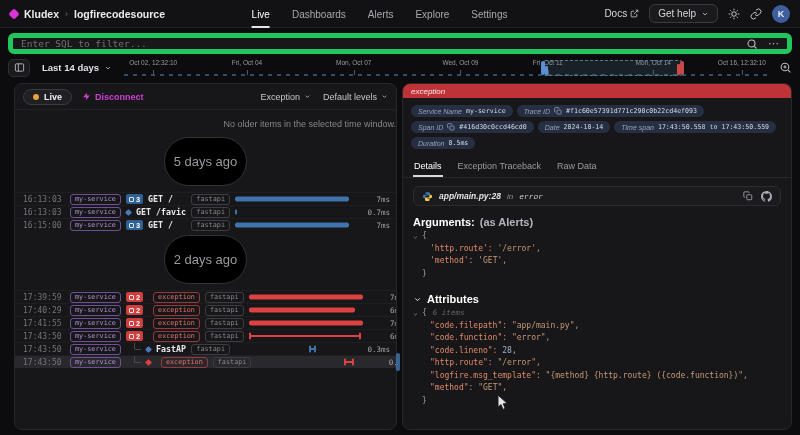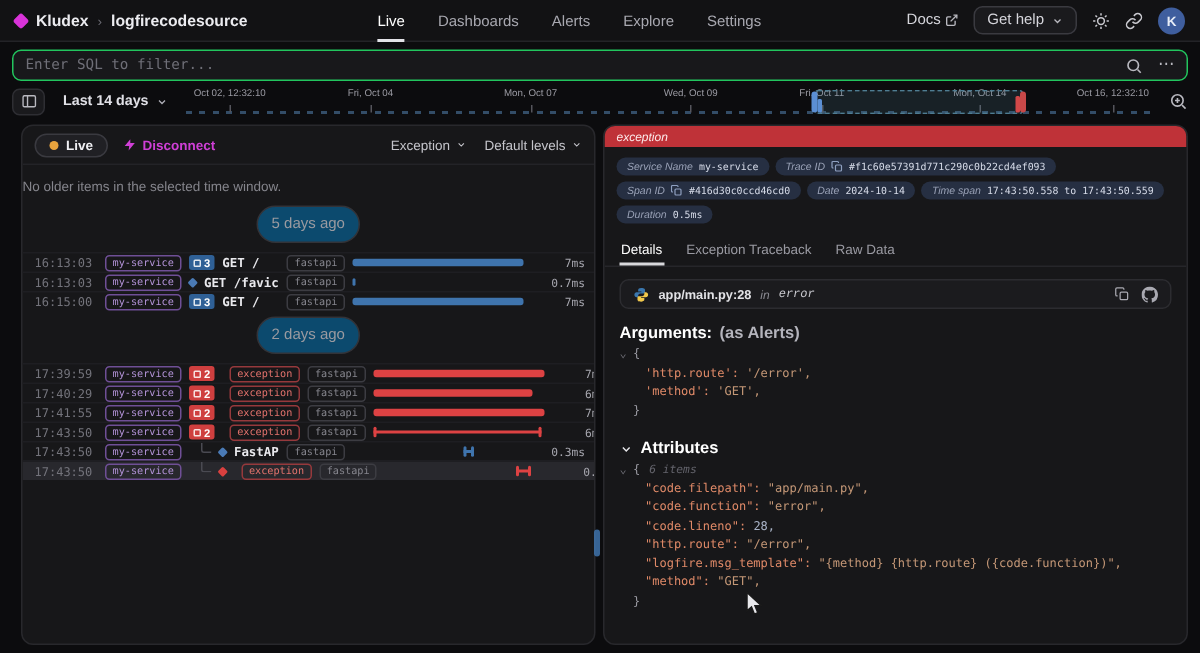--- a/index.html
+++ b/index.html
@@ -23,21 +23,21 @@
   .nav-right { margin-left:auto; display:flex; align-items:center; gap:10px; }
   .docs { display:flex; align-items:center; gap:3px; font-size:10px; color:#d6d6dc; }
   .gethelp { display:flex; align-items:center; gap:5px; font-size:10px; color:#d6d6dc;
     border:1px solid #3a3a40; border-radius:6px; padding:3px 8px; background:#1a1a1d; }
   .icon-btn { color:#b9b9c0; display:flex; align-items:center; }
   .avatar { width:18px; height:18px; border-radius:50%; background:#3f5e9e; color:#e9eef8;
     font-size:9px; font-weight:700; display:flex; align-items:center; justify-content:center; }
 
   
   .filterwrap { padding:5px 8px 3px 8px; }
-  .filterbar { height:21px; background:#18181b; border:1px solid #22c55e; border-radius:6px;
+  .filterbar { height:21px; background:#18181b; border:5px solid #22c55e; border-radius:6px;
     display:flex; align-items:center; padding:0 8px; gap:10px; }
   .filter-input { flex:1; background:transparent; border:none; outline:none; color:#d8d8de;
     font-family:"DejaVu Sans Mono", monospace; font-size:9.5px; }
   .filter-input::placeholder { color:#6f6f78; }
 
   
   .timebar { display:flex; align-items:center; gap:6px; padding:1px 8px 4px 8px; height:24px;text-align:right; }
   .sq-btn { width:22px; height:18px; border:1px solid #2e2e33; border-radius:5px; background:#1a1a1d;
     display:flex; align-items:center; justify-content:center; color:#b9b9c0; }
   .range-pill { display:flex; align-items:center; gap:5px; font-size:9.5px; font-weight:600;
@@ -63,24 +63,24 @@
 
   
   .live-head { height:26px; display:flex; align-items:center; gap:10px; padding:0 8px;
     border-bottom:1px solid #232327; }
   .live-pill { display:flex; align-items:center; gap:5px; border:1px solid #3a3a40; background:#202024;
     border-radius:999px; padding:2px 9px; font-size:9px; font-weight:700; color:#f0f0f4; }
   .live-dot { width:6px; height:6px; border-radius:50%; background:#e8a33d; }
   .disconnect { display:flex; align-items:center; gap:4px; color:#cf3fd6; font-size:9px; font-weight:600; }
   .head-right { margin-left:auto; display:flex; align-items:center; gap:12px; font-size:9px; color:#c5c5cb; }
   .dd { display:flex; align-items:center; gap:4px; }
-  .notice { text-align:left; padding:9px 0 4px 0; font-size:9px; color:#85858c; }
+  .notice { text-align:right; padding:9px 0 4px 0; font-size:9px; color:#85858c; }
   .ago-pill-row { display:flex; justify-content:center; padding:4px 0 6px 0; }
-  .ago-pill { background:#0c4a6e; border:1px solid #333338; border-radius:999px; color:#9a9aa0;
-    font-size:10px; padding:6px 9px; }
+  .ago-pill { background:#000000; border:1px solid #333338; border-radius:999px; color:#9a9aa0;
+    font-size:13px; padding:16px 9px; }
   .lrow { display:flex; align-items:center; height:13px; padding:0 6px 0 8px; gap:5px;
     border-top:1px solid #1e1e22; cursor:pointer; }
   .lrow.selected { background:#28282d; }
   .lrow .time { width:42px; flex:none; font-size:8px; color:#73737b; }
   .svc-pill { flex:none; border:1px solid #6f4f96; color:#b393d8; border-radius:3px;
     font-size:6.8px; padding:0 4px; line-height:9px; font-family:"DejaVu Sans Mono", monospace; }
   .count-badge { flex:none; display:flex; align-items:center; gap:2px; height:10px; border-radius:2px;
     padding:0 3px; color:#fff; font-size:7.5px; font-weight:700; }
   .count-badge .bx { width:5px; height:5px; border:1px solid rgba(255,255,255,.85); border-radius:1px; }
   .count-badge.blue { background:#2f6096; }
@@ -118,21 +118,21 @@
   .mbadge { display:flex; align-items:center; gap:4px; background:#262f42; border-radius:8px;
     padding:2px 7px; }
   .mbadge .lab { font-size:7px; font-style:italic; color:#98a0b5; white-space:nowrap; }
   .mbadge .val { font-size:6.6px; color:#d6dbe8; font-family:"DejaVu Sans Mono", monospace; white-space:nowrap; }
   .dtabs { display:flex; gap:14px; padding:0 10px; border-bottom:1px solid #26262a; margin-top:2px; }
   .dtab { font-size:9px; color:#9a9aa2; padding:5px 1px 4px 1px; border-bottom:2px solid transparent; cursor:pointer; }
   .dtab.active { color:#ffffff; border-bottom-color:#d8d8dc; }
   .det-body { flex:1; overflow:hidden; padding-bottom:8px; }
   .loc-box { margin:8px 10px 2px 10px; height:20px; border:1px solid #2c2c30; background:#1b1b1e;
     border-radius:6px; display:flex; align-items:center; gap:6px; padding:0 8px; }
-  .loc-file { font-size:8.5px; font-weight:700; color:#e2e2e6; }
+  .loc-file { font-size:8.5px; font-weight:700; color:#e2e2e6;font-style:italic; }
   .loc-in { font-size:8px; font-style:italic; color:#8a8a92; }
   .loc-fn { font-size:8px; font-style:italic; color:#c9c9cf; font-family:Liberation Mono, monospace; }
   .loc-icons { margin-left:auto; display:flex; gap:8px; color:#a9a9b1; }
   .sec-head { margin:10px 10px 2px 10px; font-size:11px; font-weight:700; color:#ffffff;
     display:flex; align-items:center; gap:5px; }
   .sec-head .mode { color:#b4b4bc; }
   .codeblock { margin:1px 10px 0 10px; font-family:"DejaVu Sans Mono", monospace; font-size:8px;
     line-height:12.5px; color:#9b9ba3; }
   .cline { white-space:pre; display:flex; }
   .chev { color:#6e6e76; width:9px; flex:none; }

